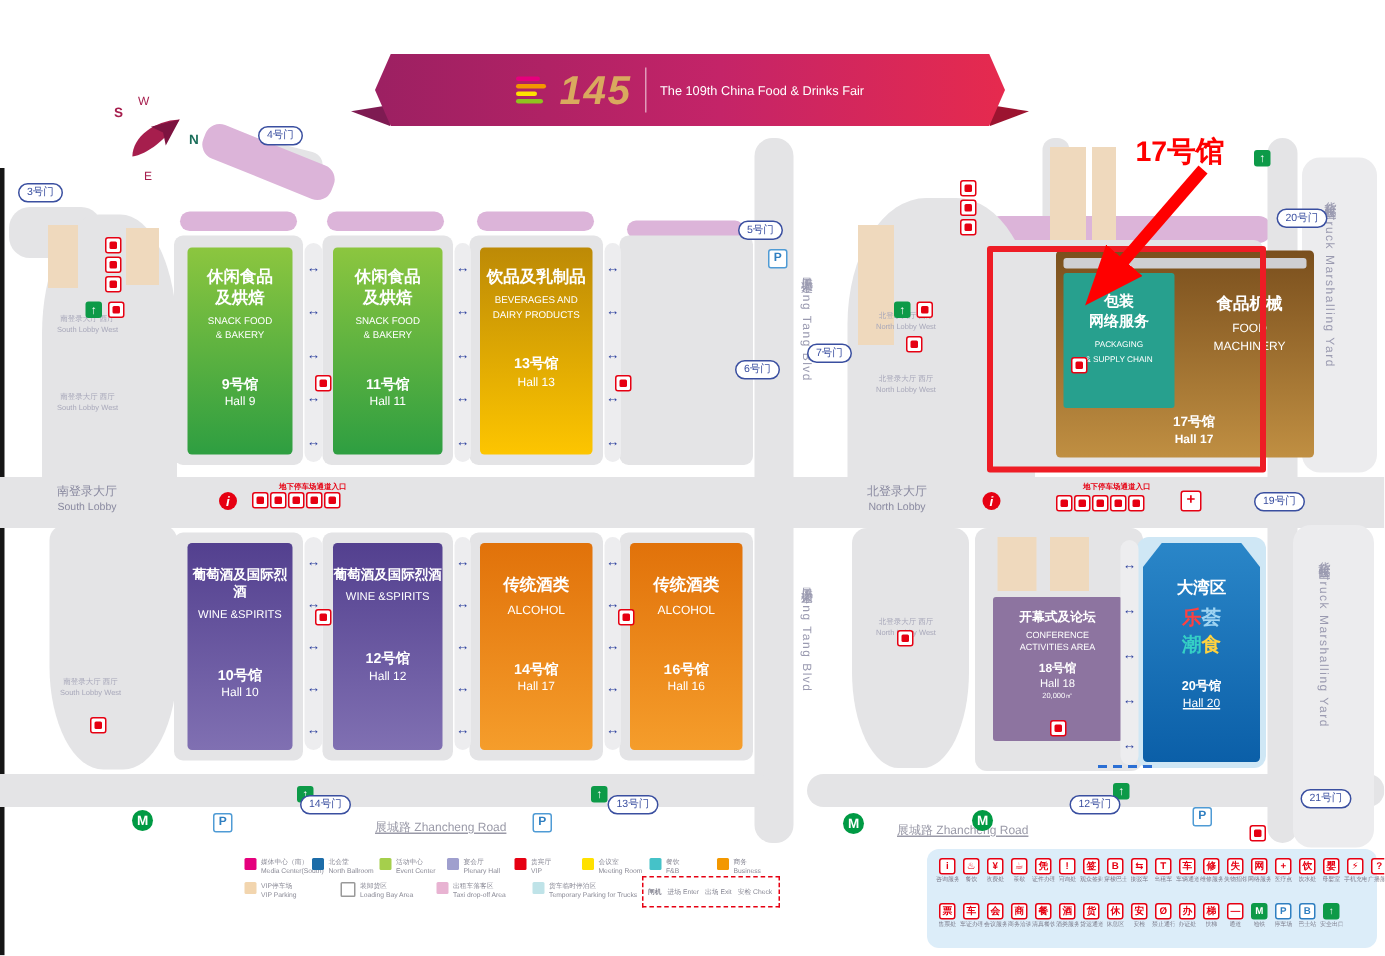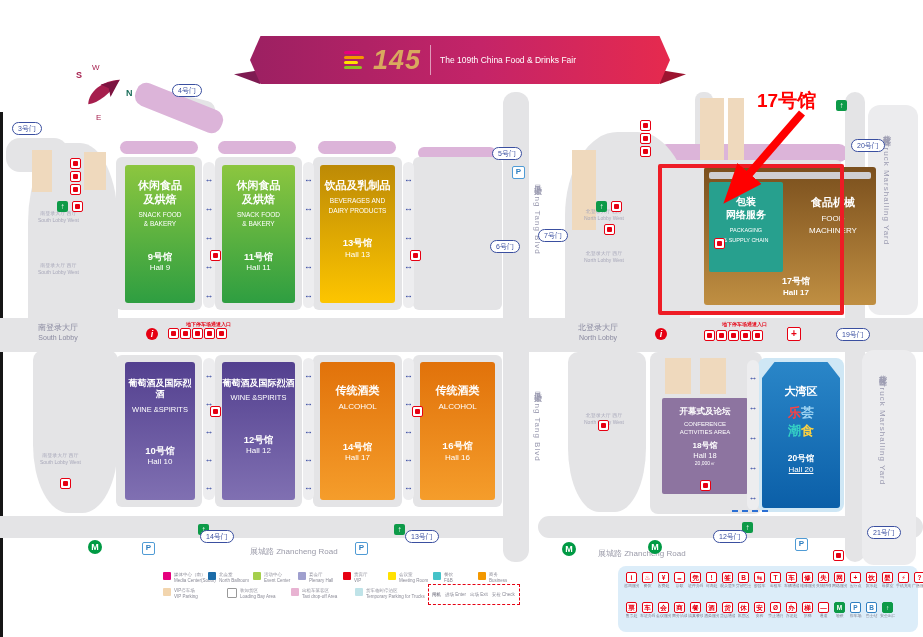--- a/index.html
+++ b/index.html
@@ -53,21 +53,21 @@
   .pic{position:absolute;width:11px;height:11px;background:#fff;border:1px solid #4f9bd5;color:#2f7fc1;
       font-size:8px;font-weight:bold;text-align:center;line-height:10px;border-radius:2px;}
   .info{position:absolute;width:12px;height:12px;border-radius:50%;background:#e60012;color:#fff;
       font-size:9px;font-weight:bold;text-align:center;line-height:12px;font-style:italic;}
   .cross{position:absolute;width:12px;height:12px;background:#fff;border:1px solid #e60012;color:#e60012;
       font-size:10px;font-weight:bold;text-align:center;line-height:11px;border-radius:2px;}
   
   .gate{position:absolute;background:#fff;border:1px solid #3a4fa0;color:#3a4fa0;border-radius:9px;
         font-size:7px;line-height:1;padding:2px 5px;white-space:nowrap;z-index:5;}
   
-  .roadlbl{position:absolute;color:#9a9aa8;font-size:8px;white-space:nowrap;}
+  .roadlbl{position:absolute;color:#9a9aa8;font-size:8px;white-space:nowrap;text-decoration:underline;}
   .vtext{position:absolute;writing-mode:vertical-rl;color:#9a9ab0;font-size:8px;letter-spacing:1px;white-space:nowrap;}
   .lobbylbl{position:absolute;color:#8a8aa0;font-size:8px;line-height:1.25;white-space:nowrap;}
   .minilbl{position:absolute;color:#a8a8ba;font-size:5px;line-height:1.3;white-space:nowrap;text-align:center;}
   .pkcap{position:absolute;color:#e60012;font-size:5px;white-space:nowrap;font-weight:bold;}
   
   #h17-red-frame{position:absolute;border:4px solid #ee1c25;border-radius:2px;z-index:8;pointer-events:none;}
   #h17-teal{position:absolute;background:#27a08e;color:#fff;text-align:center;border-radius:2px;}
   
   .logo-ch{font-weight:bold;font-size:13px;line-height:1.15;}
   

